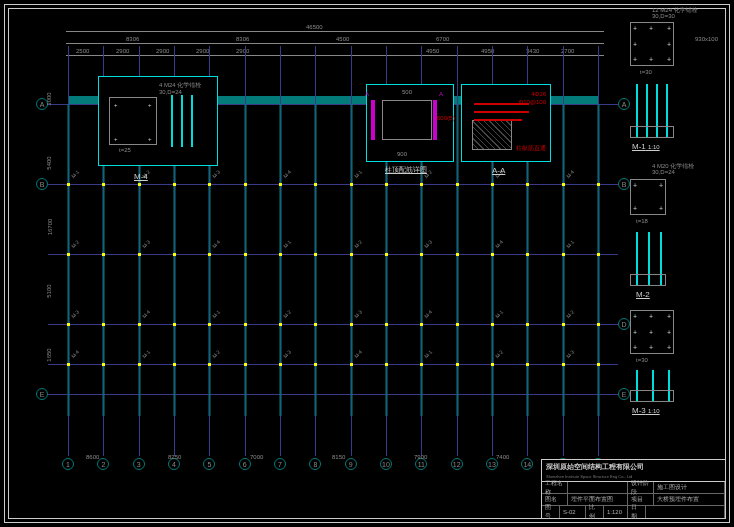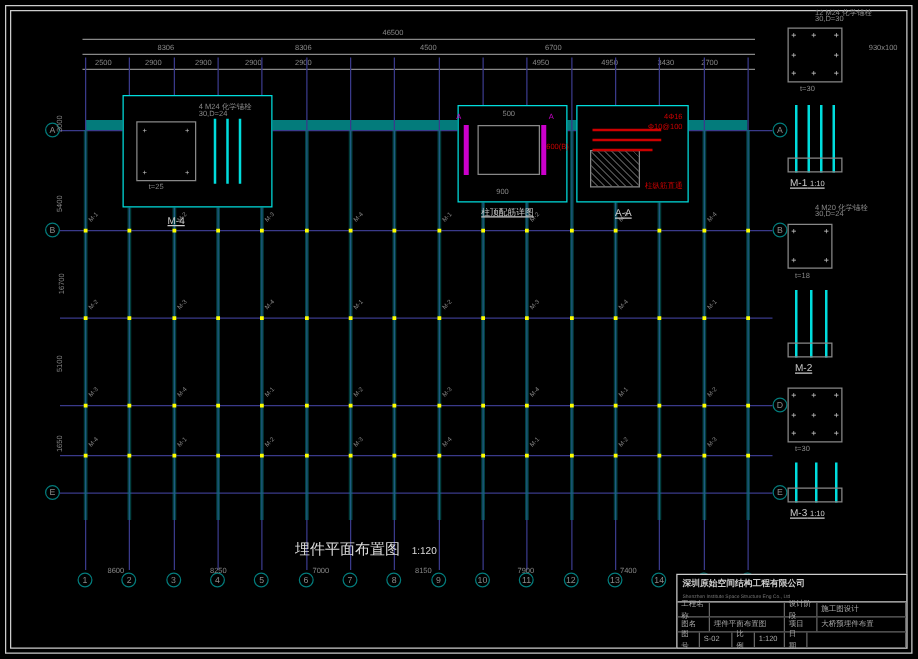--- a/index.html
+++ b/index.html
@@ -271,24 +271,20 @@
       <div class="aa-bar" style="top:8px;left:2px;width:55px"></div>
       <div class="aa-bar" style="top:16px;left:2px;width:55px"></div>
       <div class="aa-bar" style="top:24px;left:2px;width:48px"></div>
     </div>
     <div class="r-note" style="top:6px;right:4px;color:#c00">4Φ16</div>
     <div class="r-note" style="top:14px;right:4px;color:#c00">Φ10@100</div>
     <div class="r-note" style="bottom:8px;right:4px;color:#c00">柱纵筋直通</div>
     <div class="r-title" style="bottom:-14px;left:30px">A-A</div>
   </div>
 
-  <div class="title-main">
-    <span>埋件平面布置图</span>
-    <span class="scale">1:120</span>
-  </div>
 <div class="wide-dim" style="left: 70px; top: 438px;">8600</div>
     <div class="wide-dim" style="left: 152px; top: 438px;">8250</div>
     <div class="wide-dim" style="left: 234px; top: 438px;">7000</div>
     <div class="wide-dim" style="left: 316px; top: 438px;">8150</div>
     <div class="wide-dim" style="left: 398px; top: 438px;">7900</div>
     <div class="wide-dim" style="left: 480px; top: 438px;">7400</div>
     <div class="wide-dim" style="left: 26px; top: 80px; transform: rotate(-90deg);">3000</div>
     <div class="wide-dim" style="left: 26px; top: 144px; transform: rotate(-90deg);">5400</div>
     <div class="wide-dim" style="left: 26px; top: 208px; transform: rotate(-90deg);">16700</div>
     <div class="wide-dim" style="left: 26px; top: 272px; transform: rotate(-90deg);">5100</div>

